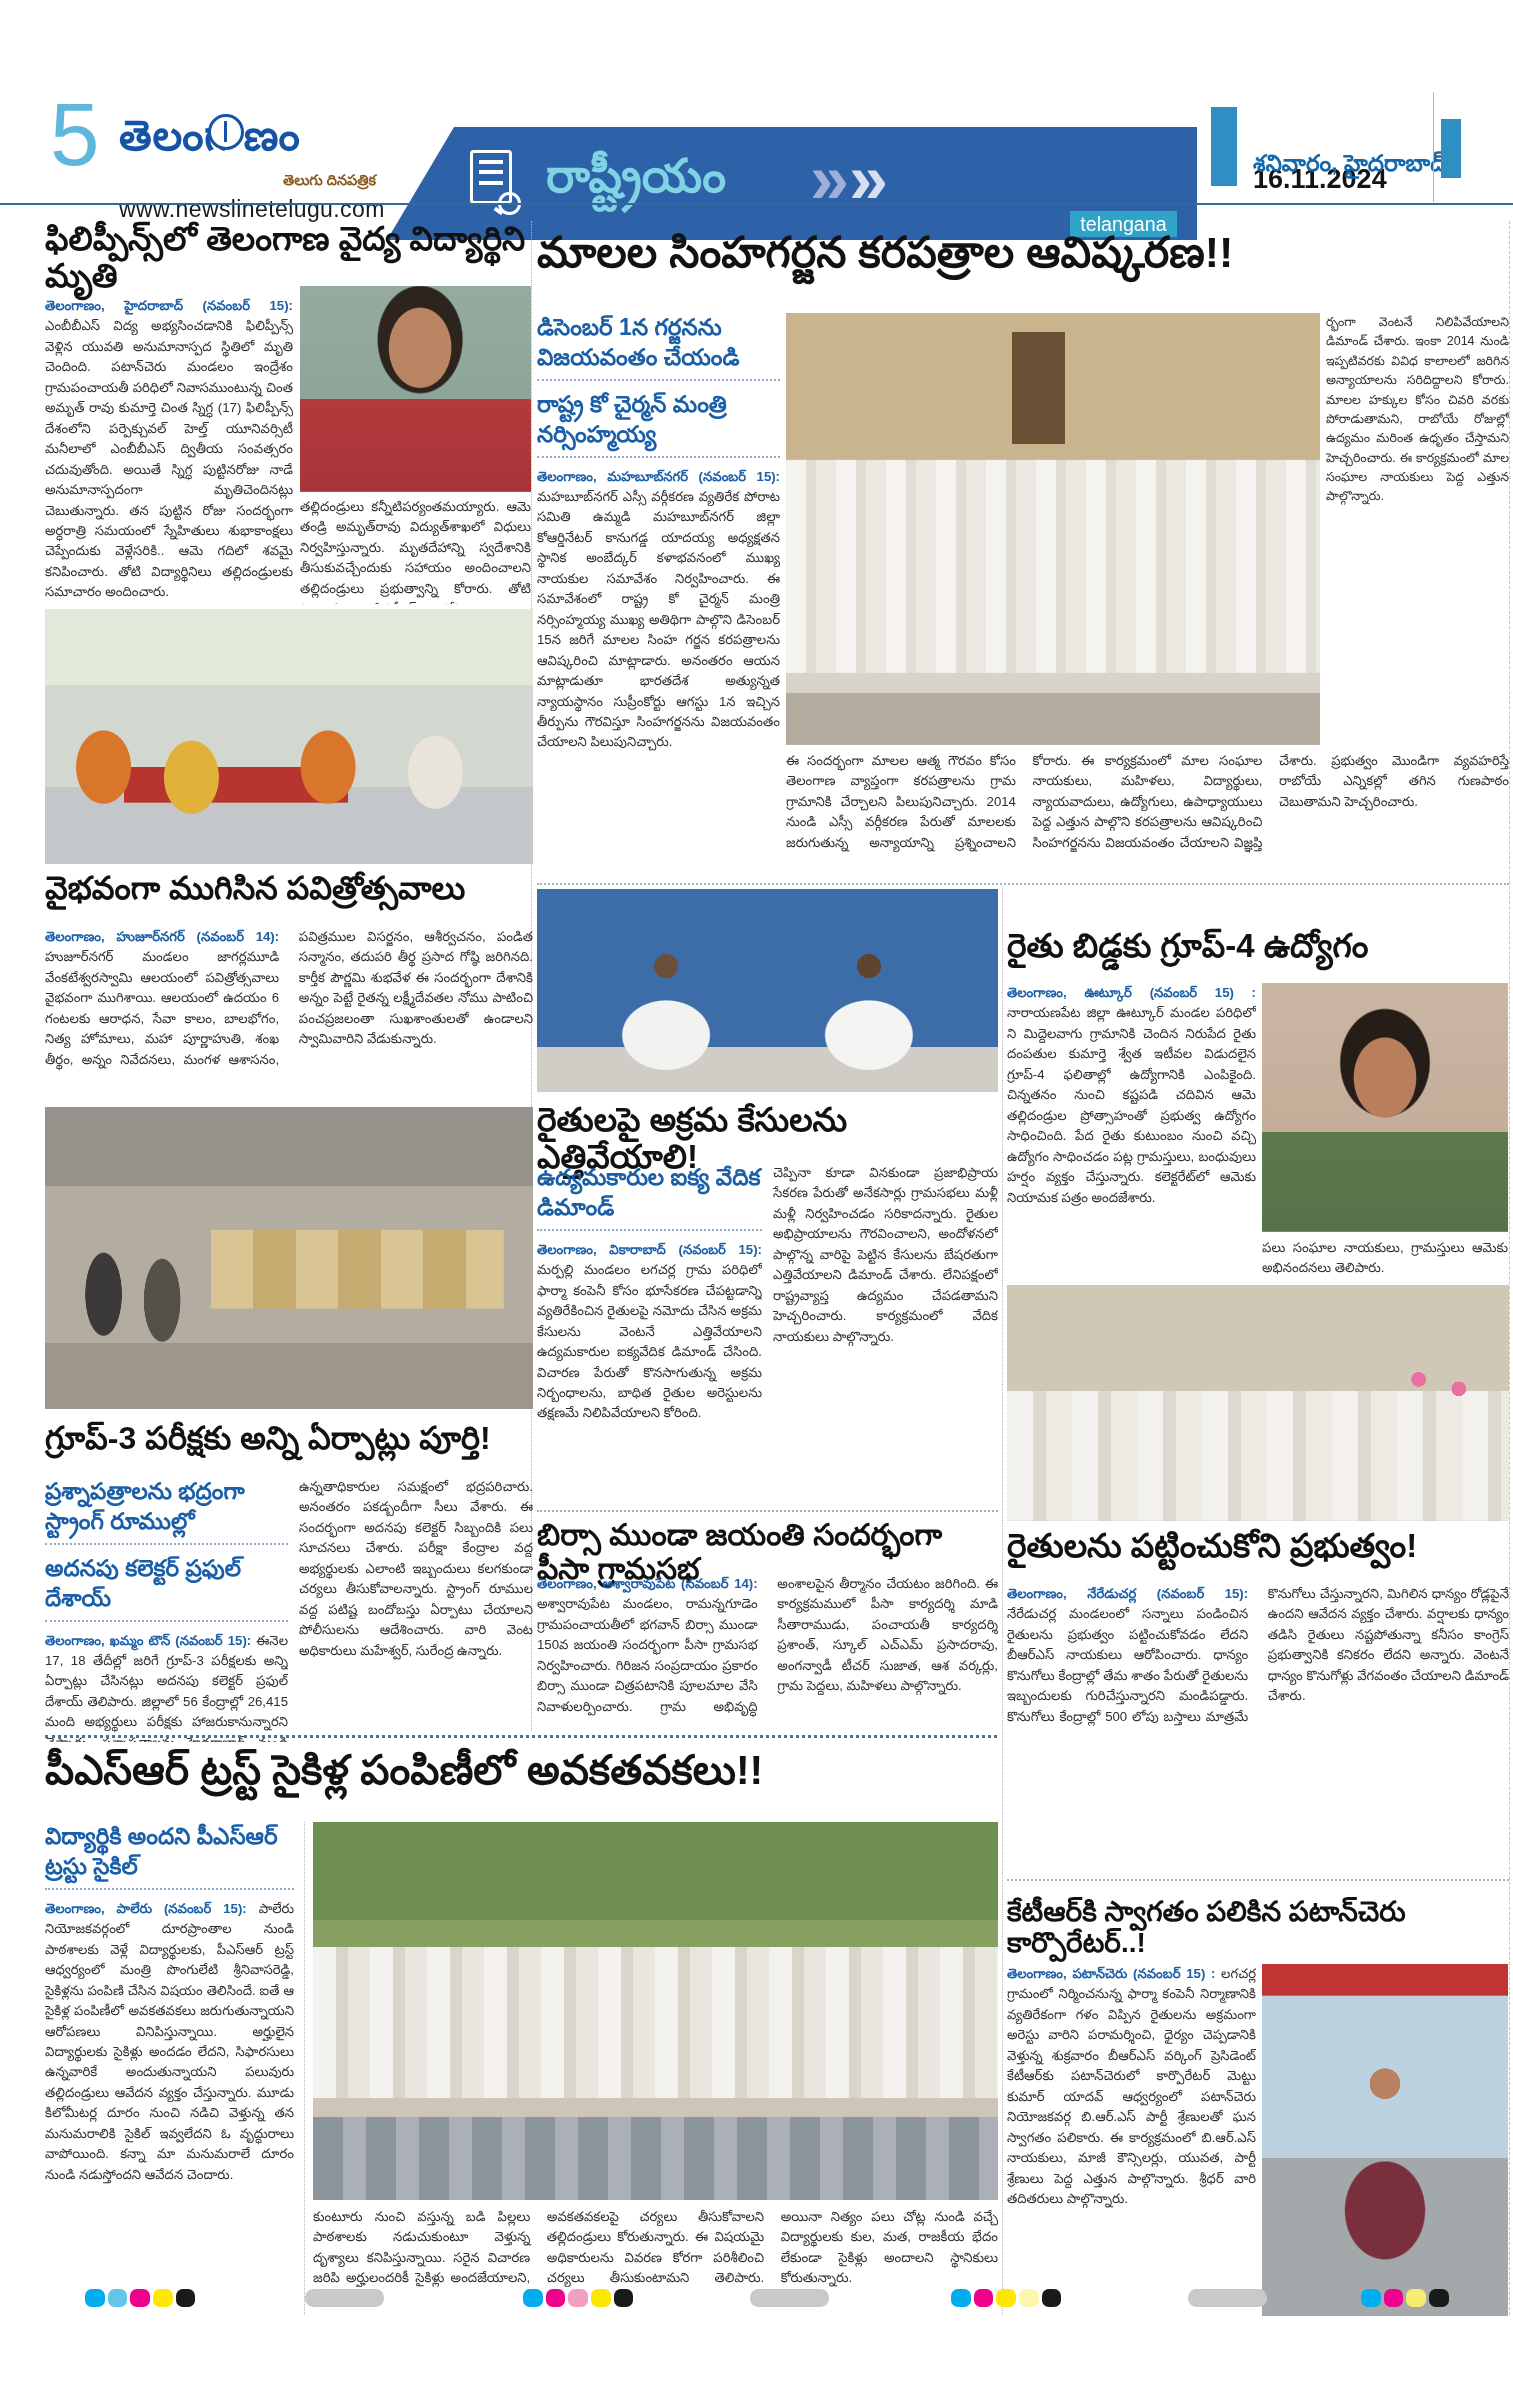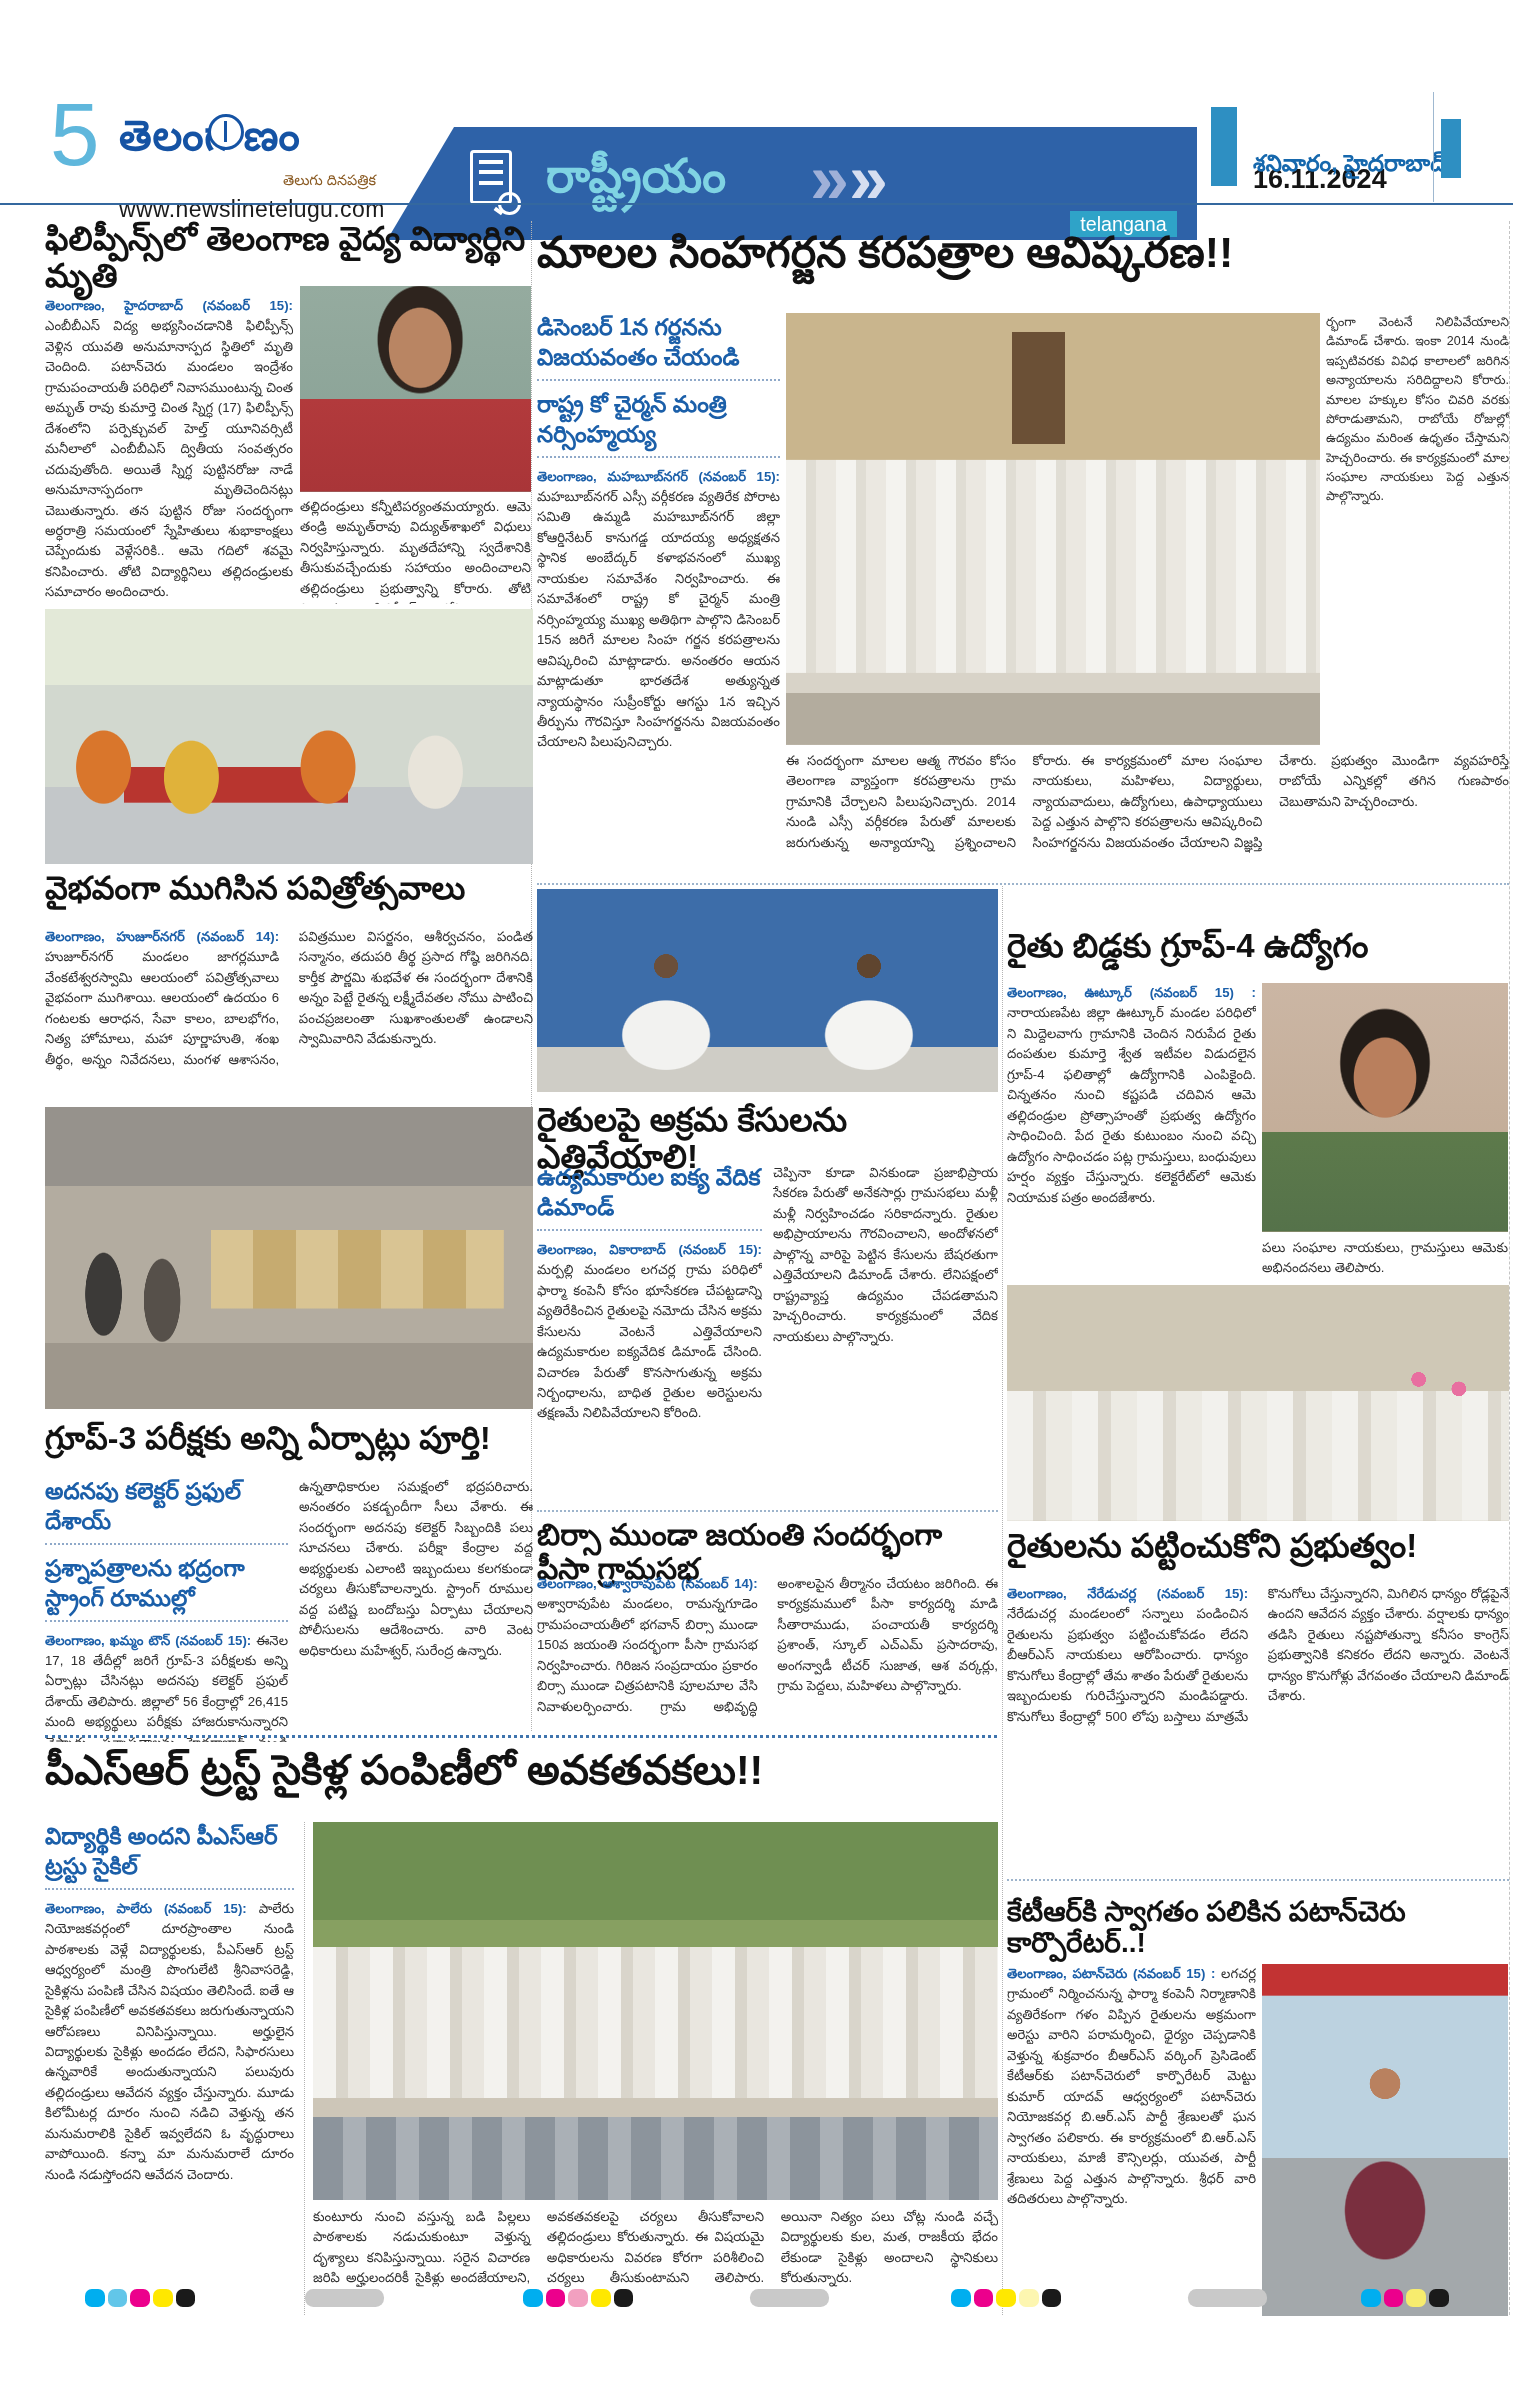--- a/index.html
+++ b/index.html
@@ -5,21 +5,21 @@
   html,body{margin:0;padding:0;background:#e8e8e8;}
   #page{position:relative;width:1513px;height:2401px;background:#fff;margin:0 auto;
         font-family:"Liberation Sans","DejaVu Sans",sans-serif;overflow:hidden;}
   .abs{position:absolute;}
   
   .pagenum{font-size:89px;font-weight:300;color:#5fb7dc;line-height:.95;}
   .logo-title{font-size:42px;font-weight:800;color:#1553a4;letter-spacing:0.8px;position:relative;}
   .logo-emblem{position:absolute;left:89px;top:1.5px;width:36px;height:36px;border:3px solid #1553a4;
                border-radius:50%;background:#fff;box-sizing:border-box;}
   .logo-emblem:after{content:"";position:absolute;left:13px;top:4.5px;width:3px;height:21px;background:#1553a4;}
-  .logo-sub{font-size:14.4px;font-weight:400;color:#8a5a22;text-align:right;}
+  .logo-sub{font-size:14.4px;font-weight:700;color:#8a5a22;text-align:right;}
   .website{font-size:23px;color:#1b1b1b;letter-spacing:0.4px;}
   .banner{background:#2e62a8;clip-path:polygon(67px 0,100% 0,100% 100%,0 100%);margin-top:36px;}
   .doc-icon{width:42px;height:54px;border:3.8px solid #fff;border-radius:3.8px;position:relative;box-sizing:border-box;}
   .doc-icon i{display:block;height:3.8px;background:#fff;margin:6.8px 6px 0 6px;}
   .doc-icon .mag{position:absolute;right:-12px;bottom:-13.6px;width:16.6px;height:16.6px;border:3.8px solid #fff;
                  border-radius:50%;background:transparent;}
   .doc-icon .mag:after{content:"";position:absolute;left:-7.6px;top:13.6px;width:9px;height:3.8px;background:#fff;transform:rotate(35deg);}
   .section-te{font-size:47px;font-weight:700;color:#7fd3e3;}
   .chev{font-size:70px;font-weight:800;color:#d6def0;line-height:1;}
   .chev b{color:#9fb0d8;}
@@ -147,22 +147,22 @@
   <div class="abs hl" style="left:45px;top:871px;width:488px;font-size:32px;">వైభవంగా ముగిసిన పవిత్రోత్సవాలు</div>
   <div class="abs bt c2" style="left:45px;top:927px;width:488px;height:175px;">
     <span class="dl">తెలంగాణం, హుజూర్‌నగర్ (నవంబర్ 14):</span>
     <span>హుజూర్‌నగర్ మండలం జాగర్లమూడి వేంకటేశ్వరస్వామి ఆలయంలో పవిత్రోత్సవాలు వైభవంగా ముగిశాయి. ఆలయంలో ఉదయం 6 గంటలకు ఆరాధన, సేవా కాలం, బాలభోగం, నిత్య హోమాలు, మహా పూర్ణాహుతి, శంఖ తీర్థం, అన్నం నివేదనలు, మంగళ ఆశాసనం, పవిత్రముల విసర్జనం, ఆశీర్వచనం, పండిత సన్మానం, తదుపరి తీర్థ ప్రసాద గోష్ఠి జరిగినది. కార్తీక పౌర్ణమి శుభవేళ ఈ సందర్భంగా దేశానికి అన్నం పెట్టే రైతన్న లక్ష్మీదేవతల నోము పాటించి పంచప్రజలంతా సుఖశాంతులతో ఉండాలని స్వామివారిని వేడుకున్నారు.</span>
   </div>
 
   <div class="abs ph ph-warehouse" style="left:45px;top:1107px;width:488px;height:302px;"></div>
 
   <div class="abs hl" style="left:45px;top:1421px;width:488px;font-size:32px;">గ్రూప్-3 పరీక్షకు అన్ని ఏర్పాట్లు పూర్తి!</div>
   <div class="abs" style="left:45px;top:1477px;width:243px;height:265px;overflow:hidden;">
+    <div class="sub">ప్రశ్నాపత్రాలను భద్రంగా స్ట్రాంగ్ రూముల్లో</div>
     <div class="sub">అదనపు కలెక్టర్ ప్రఫుల్ దేశాయ్</div>
-    <div class="sub">ప్రశ్నాపత్రాలను భద్రంగా స్ట్రాంగ్ రూముల్లో</div>
     <div class="bt">
       <span class="dl">తెలంగాణం, ఖమ్మం టౌన్ (నవంబర్ 15):</span>
       <span>ఈనెల 17, 18 తేదీల్లో జరిగే గ్రూప్-3 పరీక్షలకు అన్ని ఏర్పాట్లు చేసినట్లు అదనపు కలెక్టర్ ప్రఫుల్ దేశాయ్ తెలిపారు. జిల్లాలో 56 కేంద్రాల్లో 26,415 మంది అభ్యర్థులు పరీక్షకు హాజరుకానున్నారని చెప్పారు. ప్రశ్నాపత్రాలను హైదరాబాద్ నుండి తీసుకువచ్చి స్ట్రాంగ్ రూముల్లో భద్రపరిచామన్నారు.</span>
     </div>
   </div>
   <div class="abs bt" style="left:299px;top:1477px;width:234px;height:265px;">ఉన్నతాధికారుల సమక్షంలో భద్రపరిచారు. అనంతరం పకడ్బందీగా సీలు వేశారు. ఈ సందర్భంగా అదనపు కలెక్టర్ సిబ్బందికి పలు సూచనలు చేశారు. పరీక్షా కేంద్రాల వద్ద అభ్యర్థులకు ఎలాంటి ఇబ్బందులు కలగకుండా చర్యలు తీసుకోవాలన్నారు. స్ట్రాంగ్ రూముల వద్ద పటిష్ట బందోబస్తు ఏర్పాటు చేయాలని పోలీసులను ఆదేశించారు. వారి వెంట అధికారులు మహేశ్వర్, సురేంద్ర ఉన్నారు.</div>
 
   <div class="abs hl" style="left:537px;top:228px;width:971px;font-size:43px;">మాలల సింహగర్జన కరపత్రాల ఆవిష్కరణ!!</div>
 
   <div class="abs" style="left:537px;top:313px;width:243px;height:567px;overflow:hidden;">

